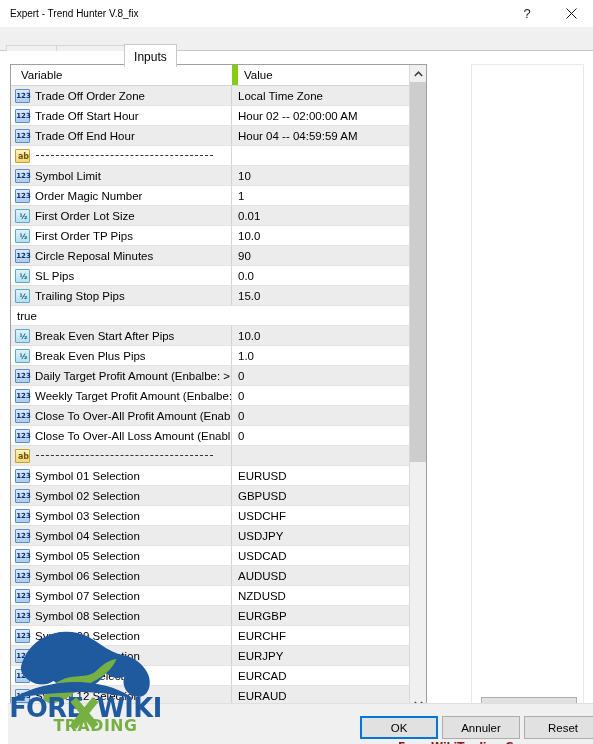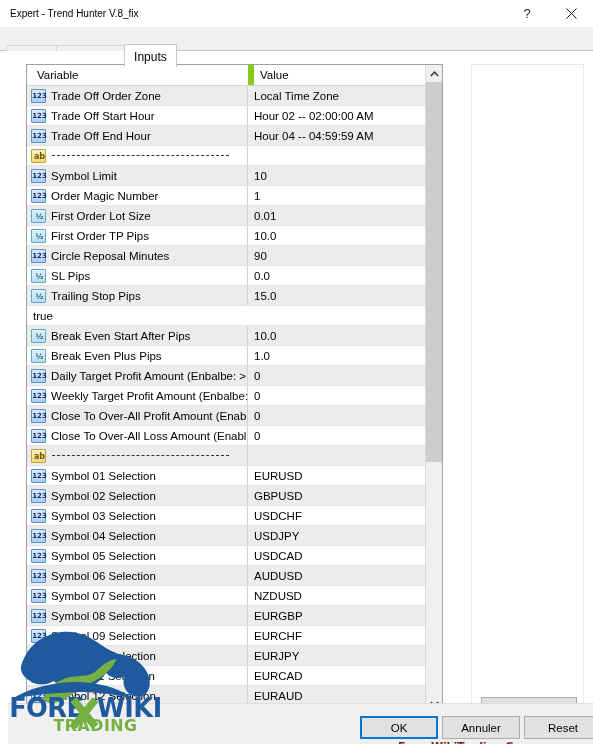--- a/index.html
+++ b/index.html
@@ -69,21 +69,21 @@
 
   
   .content {
     position: absolute; left: 0; top: 51px;
     width: 593px; height: 652px;
     background: #ffffff;
   }
 
   
   .grid-wrap {
-    position: absolute; left: 26px; top: 13px;
+    position: absolute; left: 10px; top: 13px;
     width: 417px; height: 648px;
     border: 1px solid #a0a0a0;
     background: #ffffff;
     overflow: hidden;
     text-align: center;
   }
   .grid-header {
     position: relative;
     height: 21px;
     background: #ffffff;

